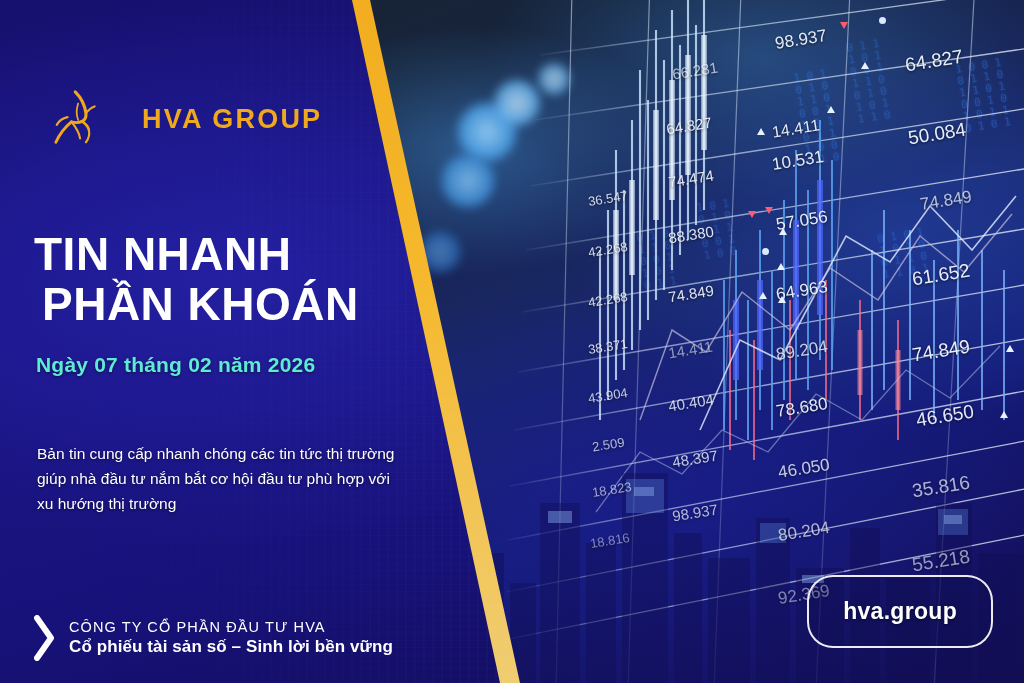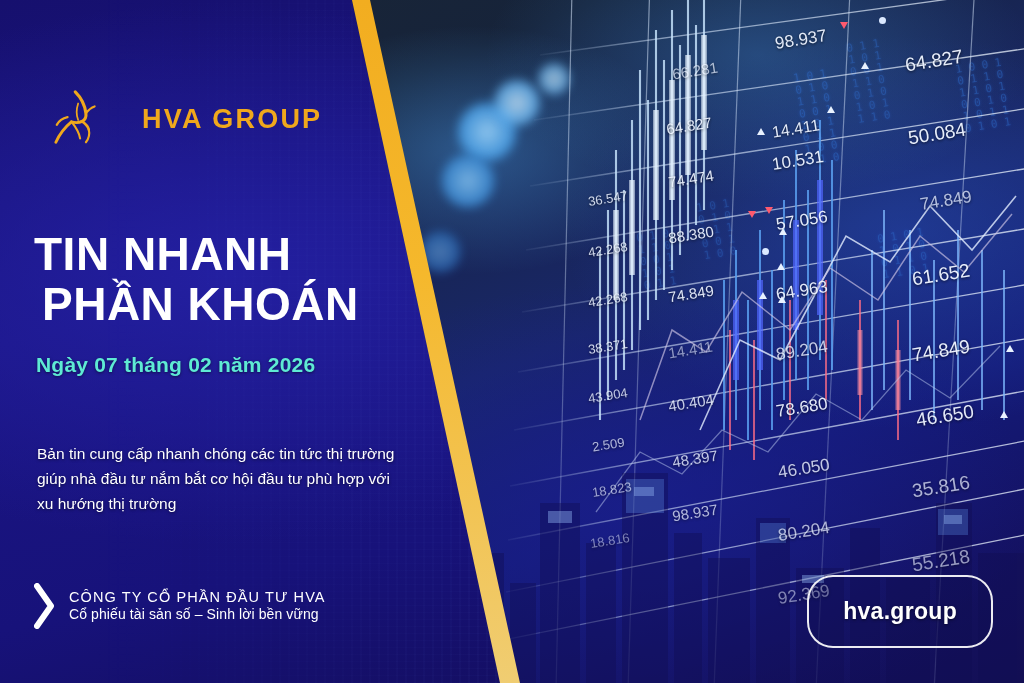--- a/index.html
+++ b/index.html
@@ -112,28 +112,28 @@
     text-shadow:0 1px 3px rgba(0,0,0,.5);
   }
 
   .blurb {
     position:absolute; left:37px; top:441px; width:360px;
     color:#ffffff; font-size:15.5px; line-height:1.62;
     text-shadow:0 1px 3px rgba(0,0,0,.5);
   }
 
   
-  .footer { position:absolute; left:34px; bottom:54px; display:flex; align-items:center; gap:13px;justify-content:flex-end; }
+  .footer { position:absolute; left:34px; bottom:22px; display:flex; align-items:center; gap:13px;justify-content:flex-end; }
   .chev { width:22px; height:46px; flex:0 0 auto; }
   .footer-txt { line-height:1.28; }
   .f-company {
     color:#ffffff; font-size:14.5px; font-weight:400; letter-spacing:1.1px;
   }
   .f-slogan {
-    color:#ffffff; font-size:14px; font-weight:400; letter-spacing:.1px;
+    color:#ffffff; font-size:17px; font-weight:700; letter-spacing:.1px;
   }
 
   .url-pill {
     position:absolute; right:31px; bottom:35px;
     padding:21px 34px;
     border:2px solid rgba(255,255,255,.92);
     border-radius:26px;
     color:#ffffff; font-size:23px; font-weight:700;
     letter-spacing:.3px;
     background:rgba(16,14,80,.18);

